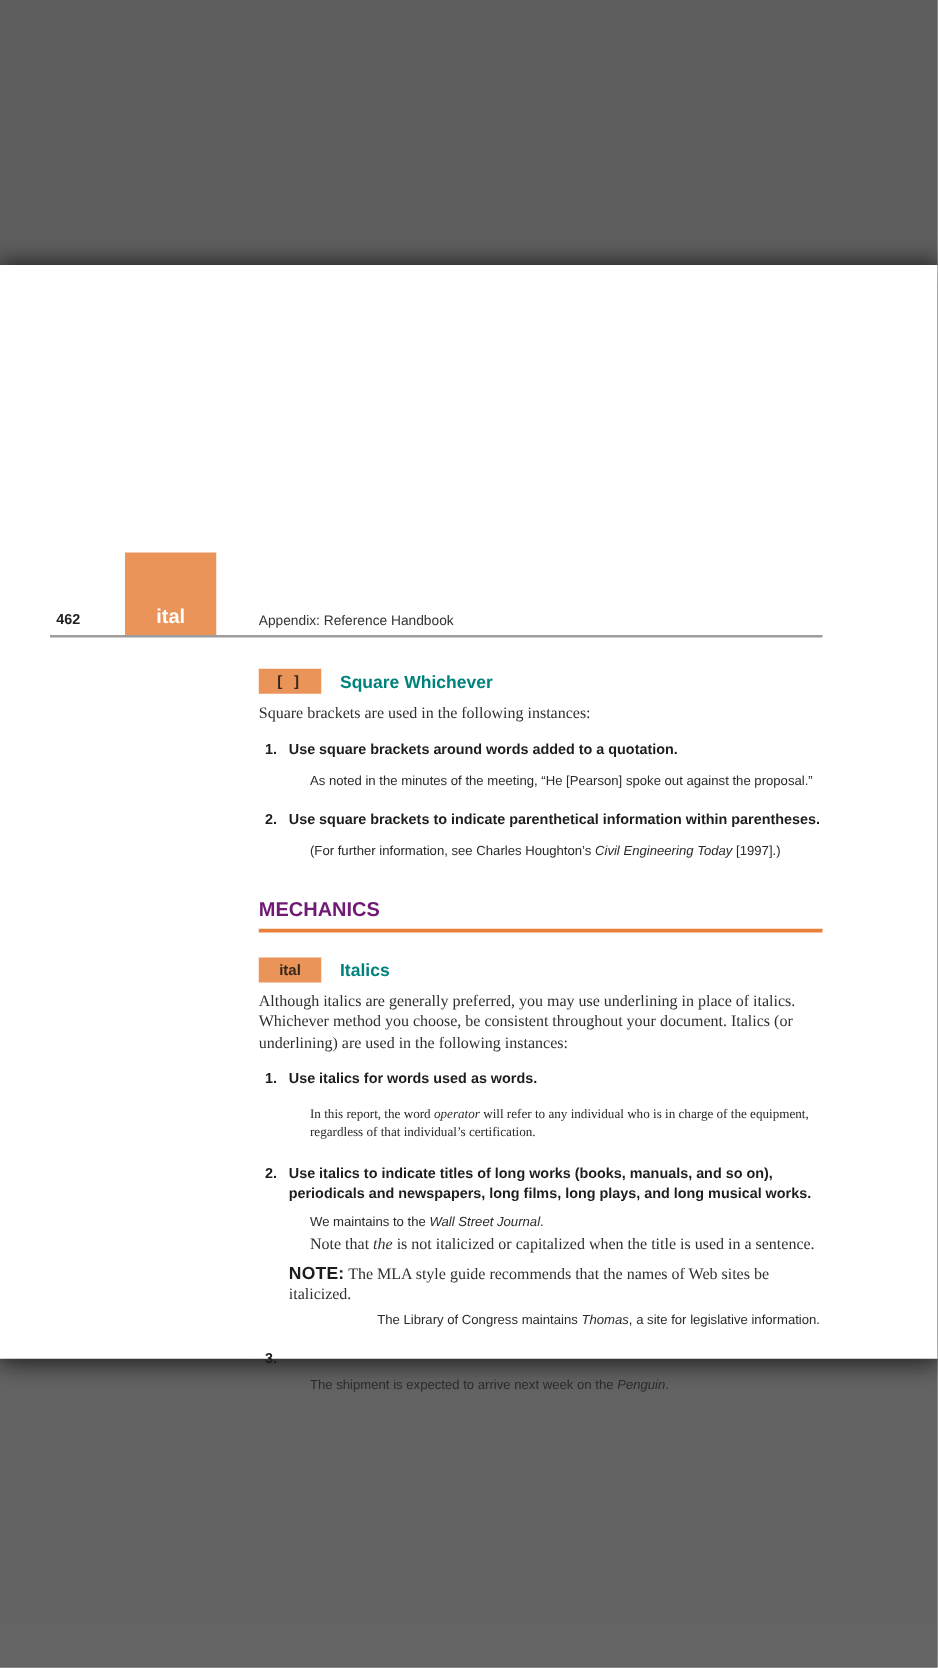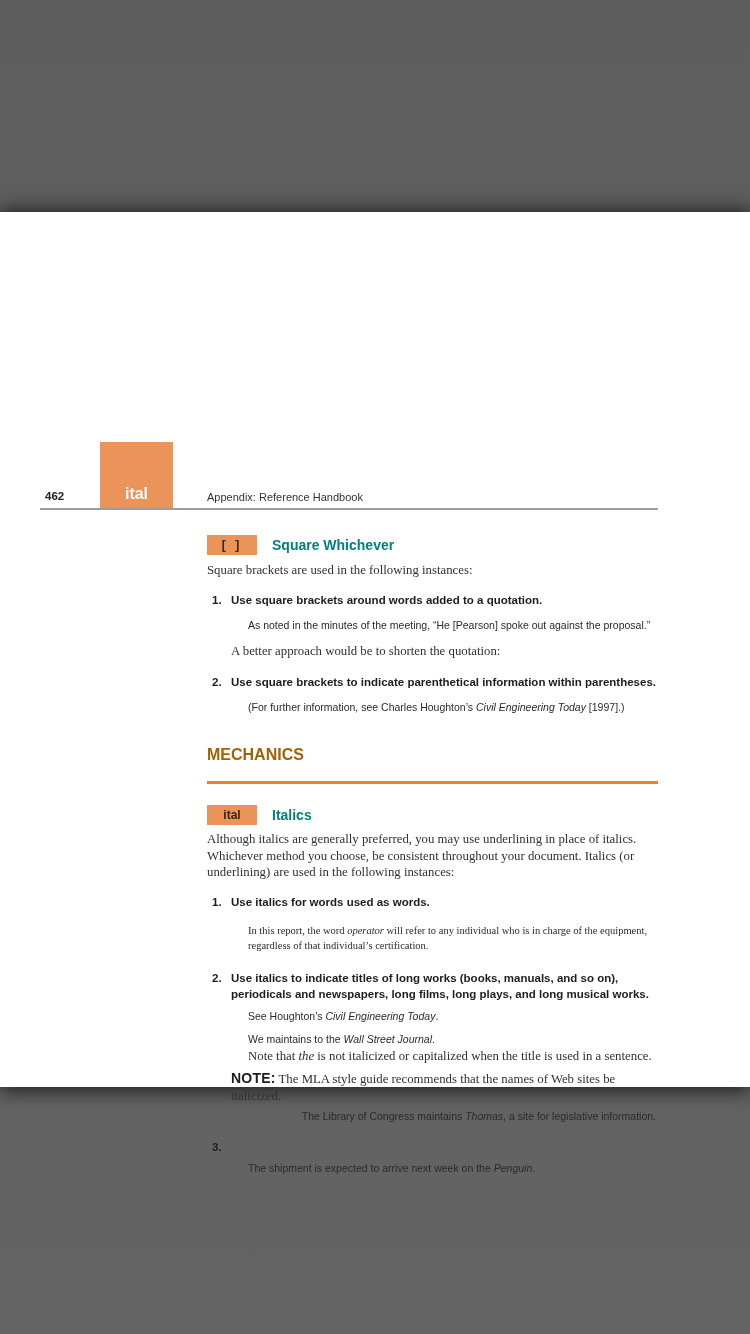--- a/index.html
+++ b/index.html
@@ -59,22 +59,22 @@
   .li{display:flex;margin-left:5px;}
   .li .num{width:19px;flex-shrink:0;font-weight:700;font-size:11.5px;line-height:16px;color:#1d1d1d;}
   .li .txt{font-weight:700;font-size:11.5px;line-height:16px;color:#1d1d1d;}
   .example{
     margin:0 0 0 41px;font-size:10.5px;line-height:15px;color:#2a2a2a;max-width:408px;
   }
   .it{font-style:italic;}
   .serif-sub{margin-left:24px;}
   .serif-ex{margin-left:41px;max-width:404px;}
   h1.mech{
-    margin:31px 0 0 0;font-size:16px;line-height:18px;font-weight:700;color:#a16207;
-    border-bottom:3px solid #E8803C;padding-bottom:17px;
+    margin:31px 0 0 0;font-size:16px;line-height:18px;font-weight:700;color:#701a75;
+    border-bottom:3px solid #E8803C;padding-bottom:5px;
   }
   .note-label{
     font-weight:700;font-size:14px;letter-spacing:0.2px;color:#1d1d1d;
     font-family:"Liberation Sans",sans-serif;
   }
   
   .mt-it1{margin-top:13px;}
   .mt-ex1{margin-top:10px;}
   .mt-fu{margin-top:10px;}
   .mt-fex{margin-top:9px;}
@@ -113,21 +113,20 @@
         <h2>Square Whichever</h2>
       </div>
 
       <p class="serif intro">Square brackets are used in the following instances:</p>
 
       <div class="li mt-it1">
         <span class="num">1.</span>
         <div class="txt">Use square brackets around words added to a quotation.</div>
       </div>
       <p class="example mt-ex1">As noted in the minutes of the meeting, “He [Pearson] spoke out against the proposal.”</p>
-      <p class="serif serif-sub mt-fu">A better approach would be to shorten the quotation:</p>
 
       <div class="li mt-it2">
         <span class="num">2.</span>
         <div class="txt">Use square brackets to indicate parenthetical information within parentheses.</div>
       </div>
       <p class="example mt-ex2"><span>(For further information, see Charles Houghton’s </span><span class="it">Civil Engineering Today</span><span> [1997].)</span></p>
 
       <h1 class="mech">MECHANICS</h1>
 
       <div class="section-head mt-ihead">
@@ -140,21 +139,20 @@
       <div class="li mt-i1">
         <span class="num">1.</span>
         <div class="txt">Use italics for words used as words.</div>
       </div>
       <p class="example mt-i1ex"><span>In this report, the word </span><span class="it">operator</span><span> will refer to any individual who is in charge of the equipment, regardless of that individual’s certification.</span></p>
 
       <div class="li mt-i2">
         <span class="num">2.</span>
         <div class="txt">Use italics to indicate titles of long works (books, manuals, and so on), periodicals and newspapers, long films, long plays, and long musical works.</div>
       </div>
-      <p class="example mt-i2a"><span>See Houghton’s </span><span class="it">Civil Engineering Today</span><span>.</span></p>
       <p class="example mt-i2b"><span>We maintains to the </span><span class="it">Wall Street Journal</span><span>.</span></p>
       <p class="serif serif-ex mt-note"><span>Note that </span><span class="it">the</span><span> is not italicized or capitalized when the title is used in a sentence.</span></p>
       <p class="serif serif-sub mt-mla"><span class="note-label">NOTE:</span> <span>The MLA style guide recommends that the names of Web sites be italicized.</span></p>
       <p class="example mt-i2c"><span>The Library of Congress maintains </span><span class="it">Thomas</span><span>, a site for legislative information.</span></p>
 
       <div class="li mt-i3">
         <span class="num">3.</span>
       </div>
       <p class="example mt-i3ex"><span>The shipment is expected to arrive next week on the </span><span class="it">Penguin</span><span>.</span></p>
 

